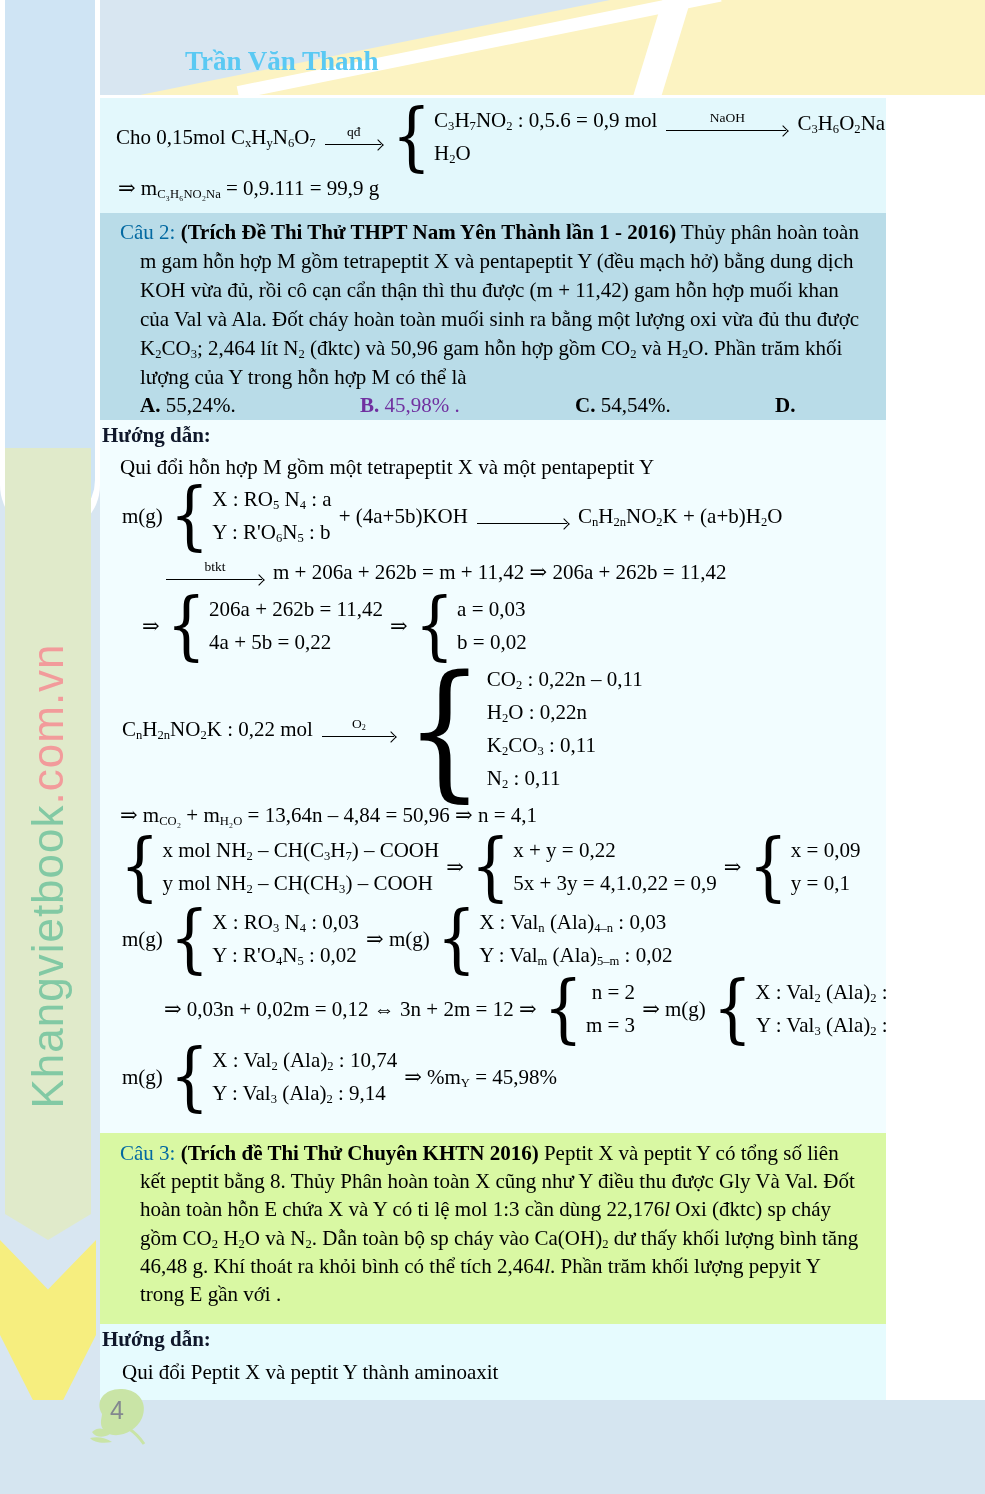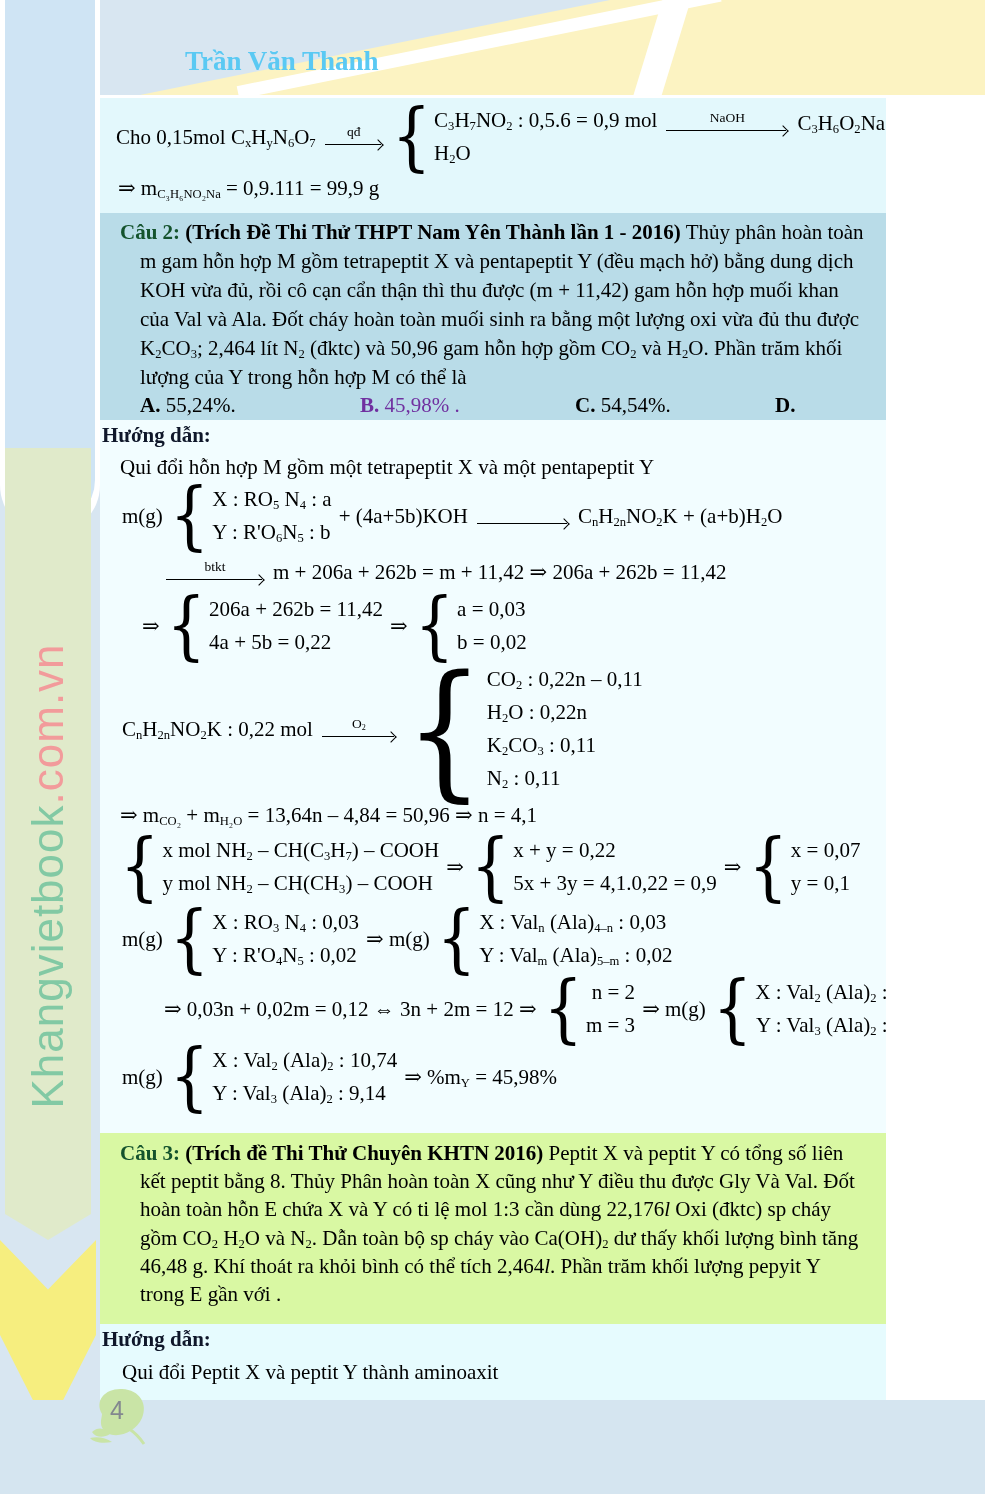--- a/index.html
+++ b/index.html
@@ -51,21 +51,21 @@
   .rxn { display:inline-flex; flex-direction:column; align-items:center; margin:3px 2px; }
   .rxn .lab { font-size:13.5px; line-height:1.1; min-height:15px; text-align:center; }
   .rxn .shaft { width:var(--w,80px); height:9px; position:relative; }
   .rxn .shaft::before { content:""; position:absolute; left:0; right:2px; top:4px; border-top:1.4px solid #000; }
   .rxn .shaft::after  { content:""; position:absolute; right:1px; top:1px; width:7px; height:7px;
                         border-top:1.4px solid #000; border-right:1.4px solid #000; transform:rotate(45deg); }
 
   
   .q-para { padding-left:20px; text-indent:-20px; line-height:29px; font-size:21px; text-align:left; }
   .blk4 .q-para { line-height:28.2px; }
-  .q-label  { color:#14532d; font-weight:bold; }
+  .q-label  { color:#0369a1; font-weight:normal; }
   .q-source { font-weight:bold; }
   .opts { position:relative; height:29px; margin-top:1px; font-size:21px; }
   .opt  { position:absolute; top:0; }
   .opt.o0 { left:20px; } .opt.o1 { left:240px; } .opt.o2 { left:455px; } .opt.o3 { left:655px; }
   .opt.hl { color:#7030a0;font-family:Liberation Serif, serif; }
 
   .hd { display:block; margin:3px 0 0 2px; font-size:21px; font-weight:bold; color:#0f172a; }
   .blk3 .intro { margin:5px 0 0 20px; font-size:21px; line-height:28px; }
 
   .sol-l2  { margin:2px 0 0 22px; }
@@ -225,21 +225,21 @@
             <span class="brace b2">{</span>
             <span class="rows">
               <span>x + y = 0,22</span>
               <span>5x + 3y = 4,1.0,22 = 0,9</span>
             </span>
           </span>
         <span class="t">⇒</span>
         <span class="cases">
             <span class="brace b2">{</span>
             <span class="rows">
-              <span>x = 0,07</span>
+              <span>x = 0,09</span>
               <span>y = 0,1</span>
             </span>
           </span>
       </div>
 
       <div class="eq sol-l8">
         <span class="t">m(g)</span>
         <span class="cases">
             <span class="brace b2">{</span>
             <span class="rows">

